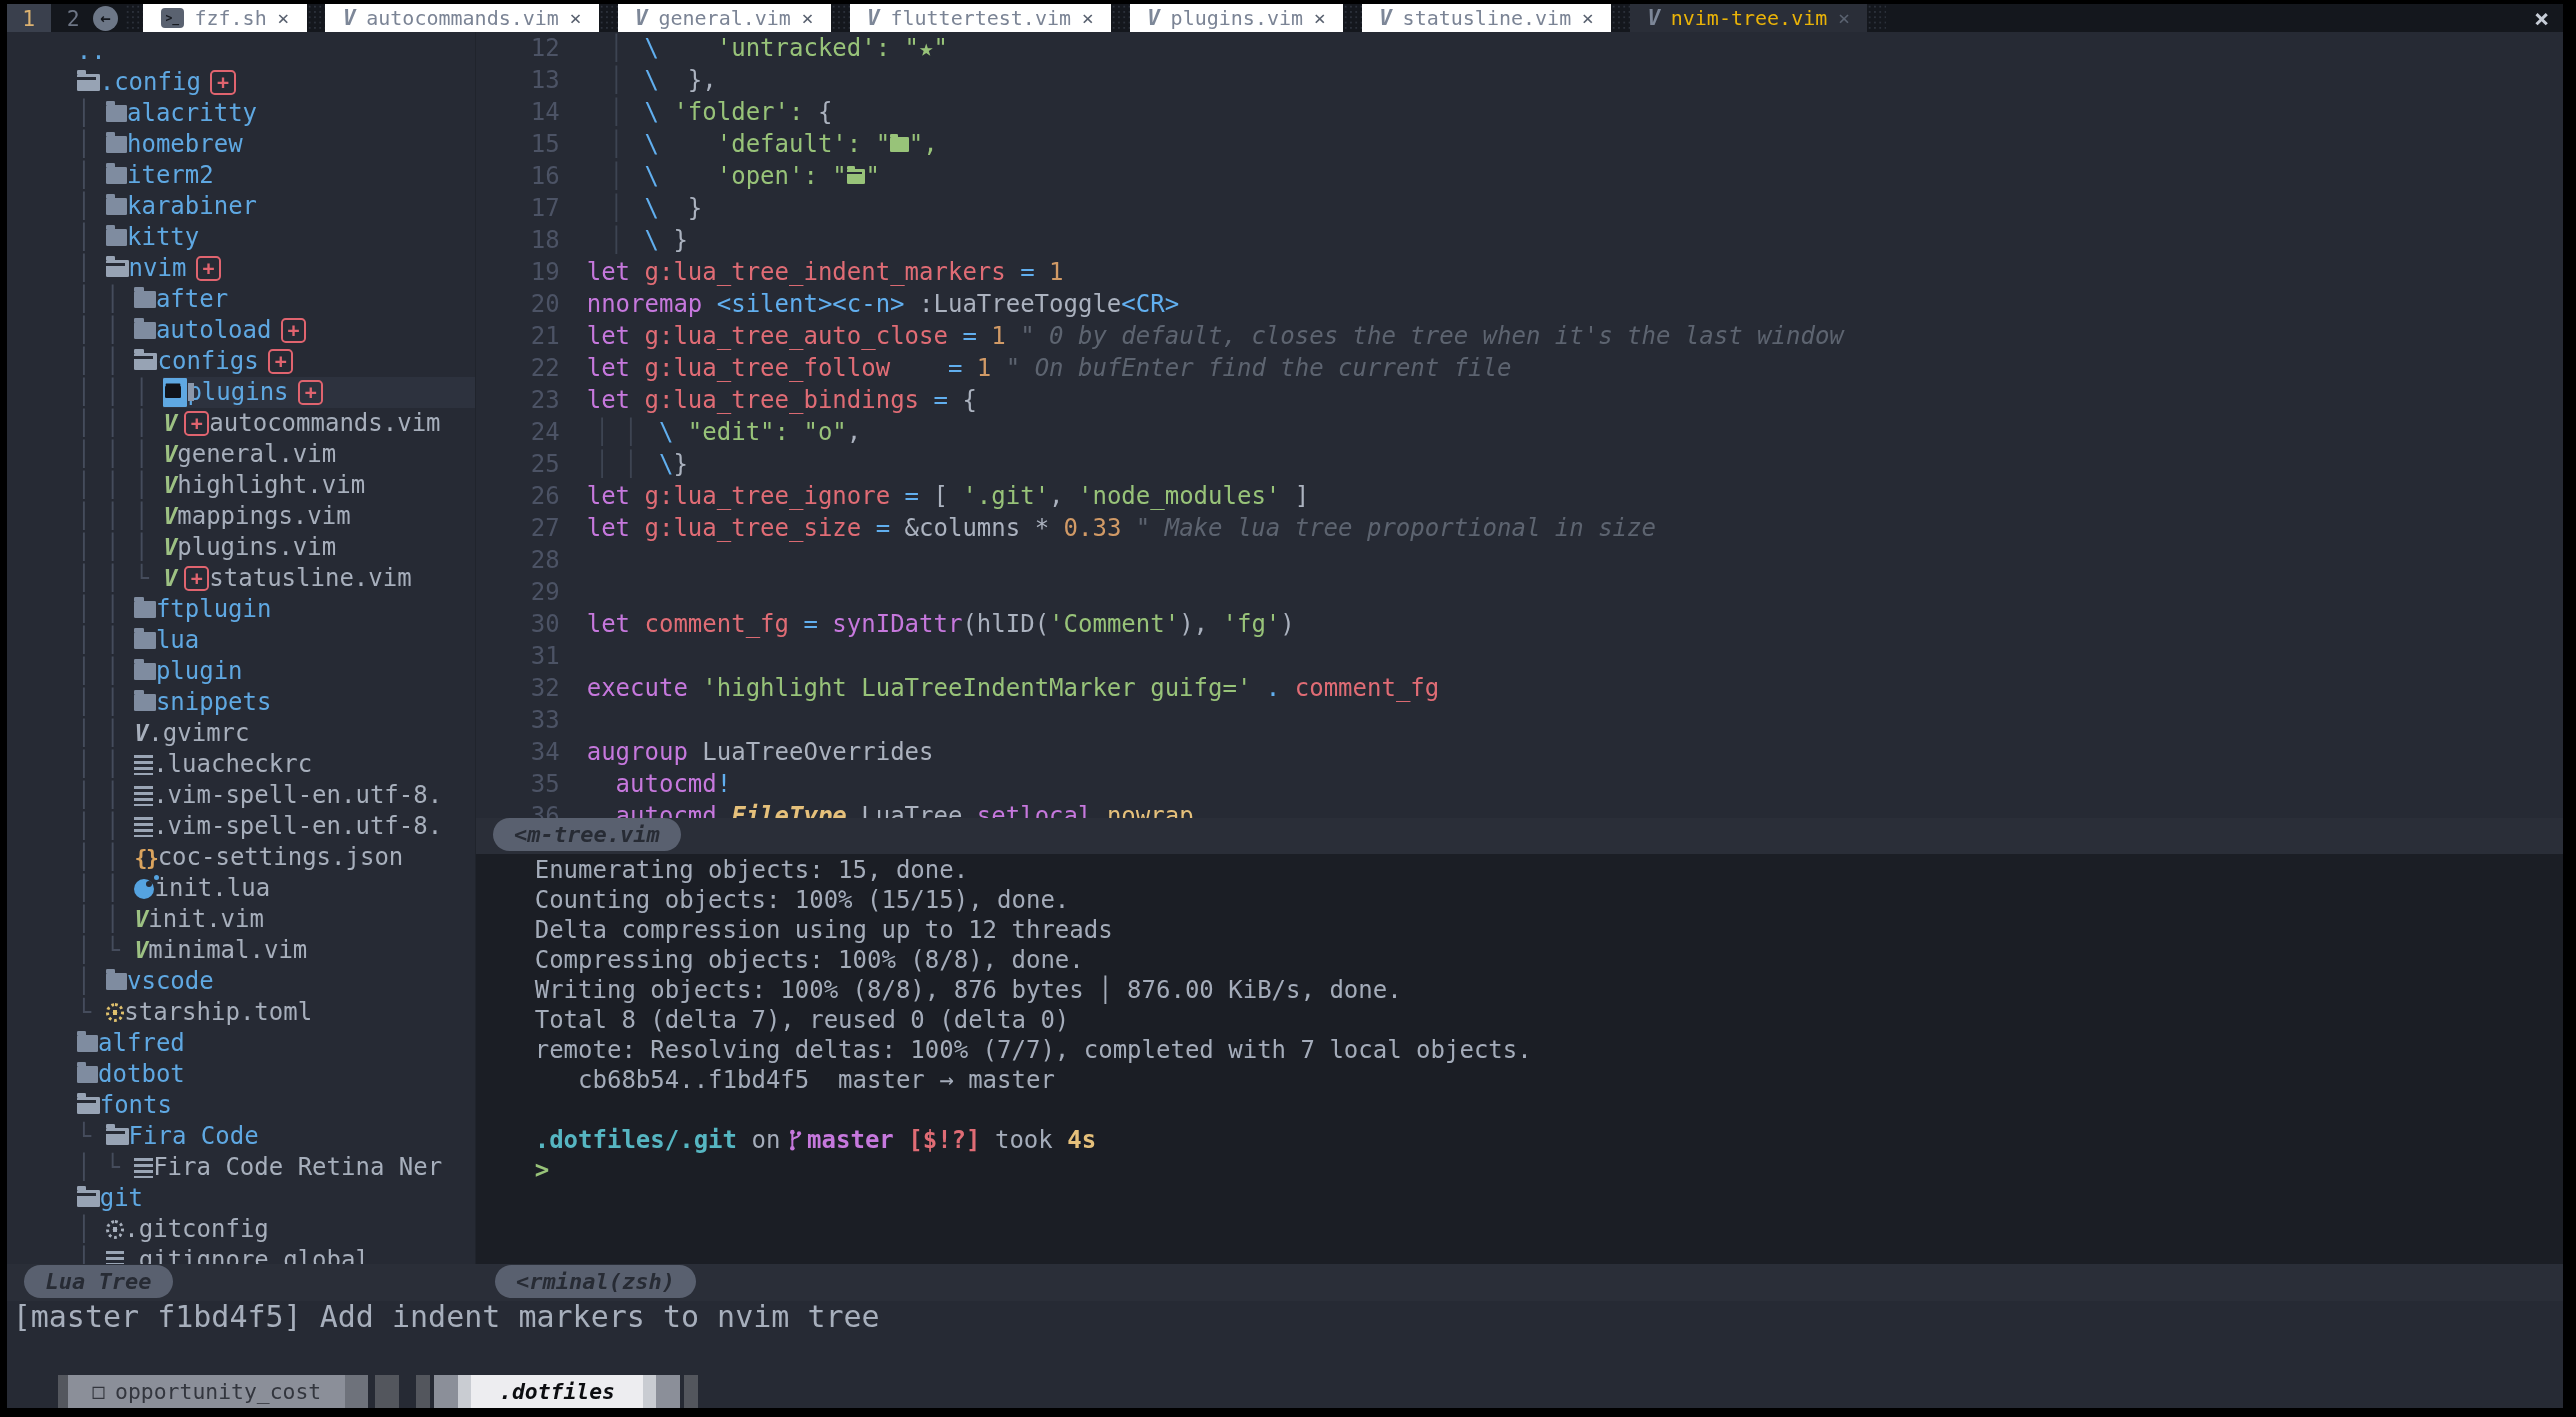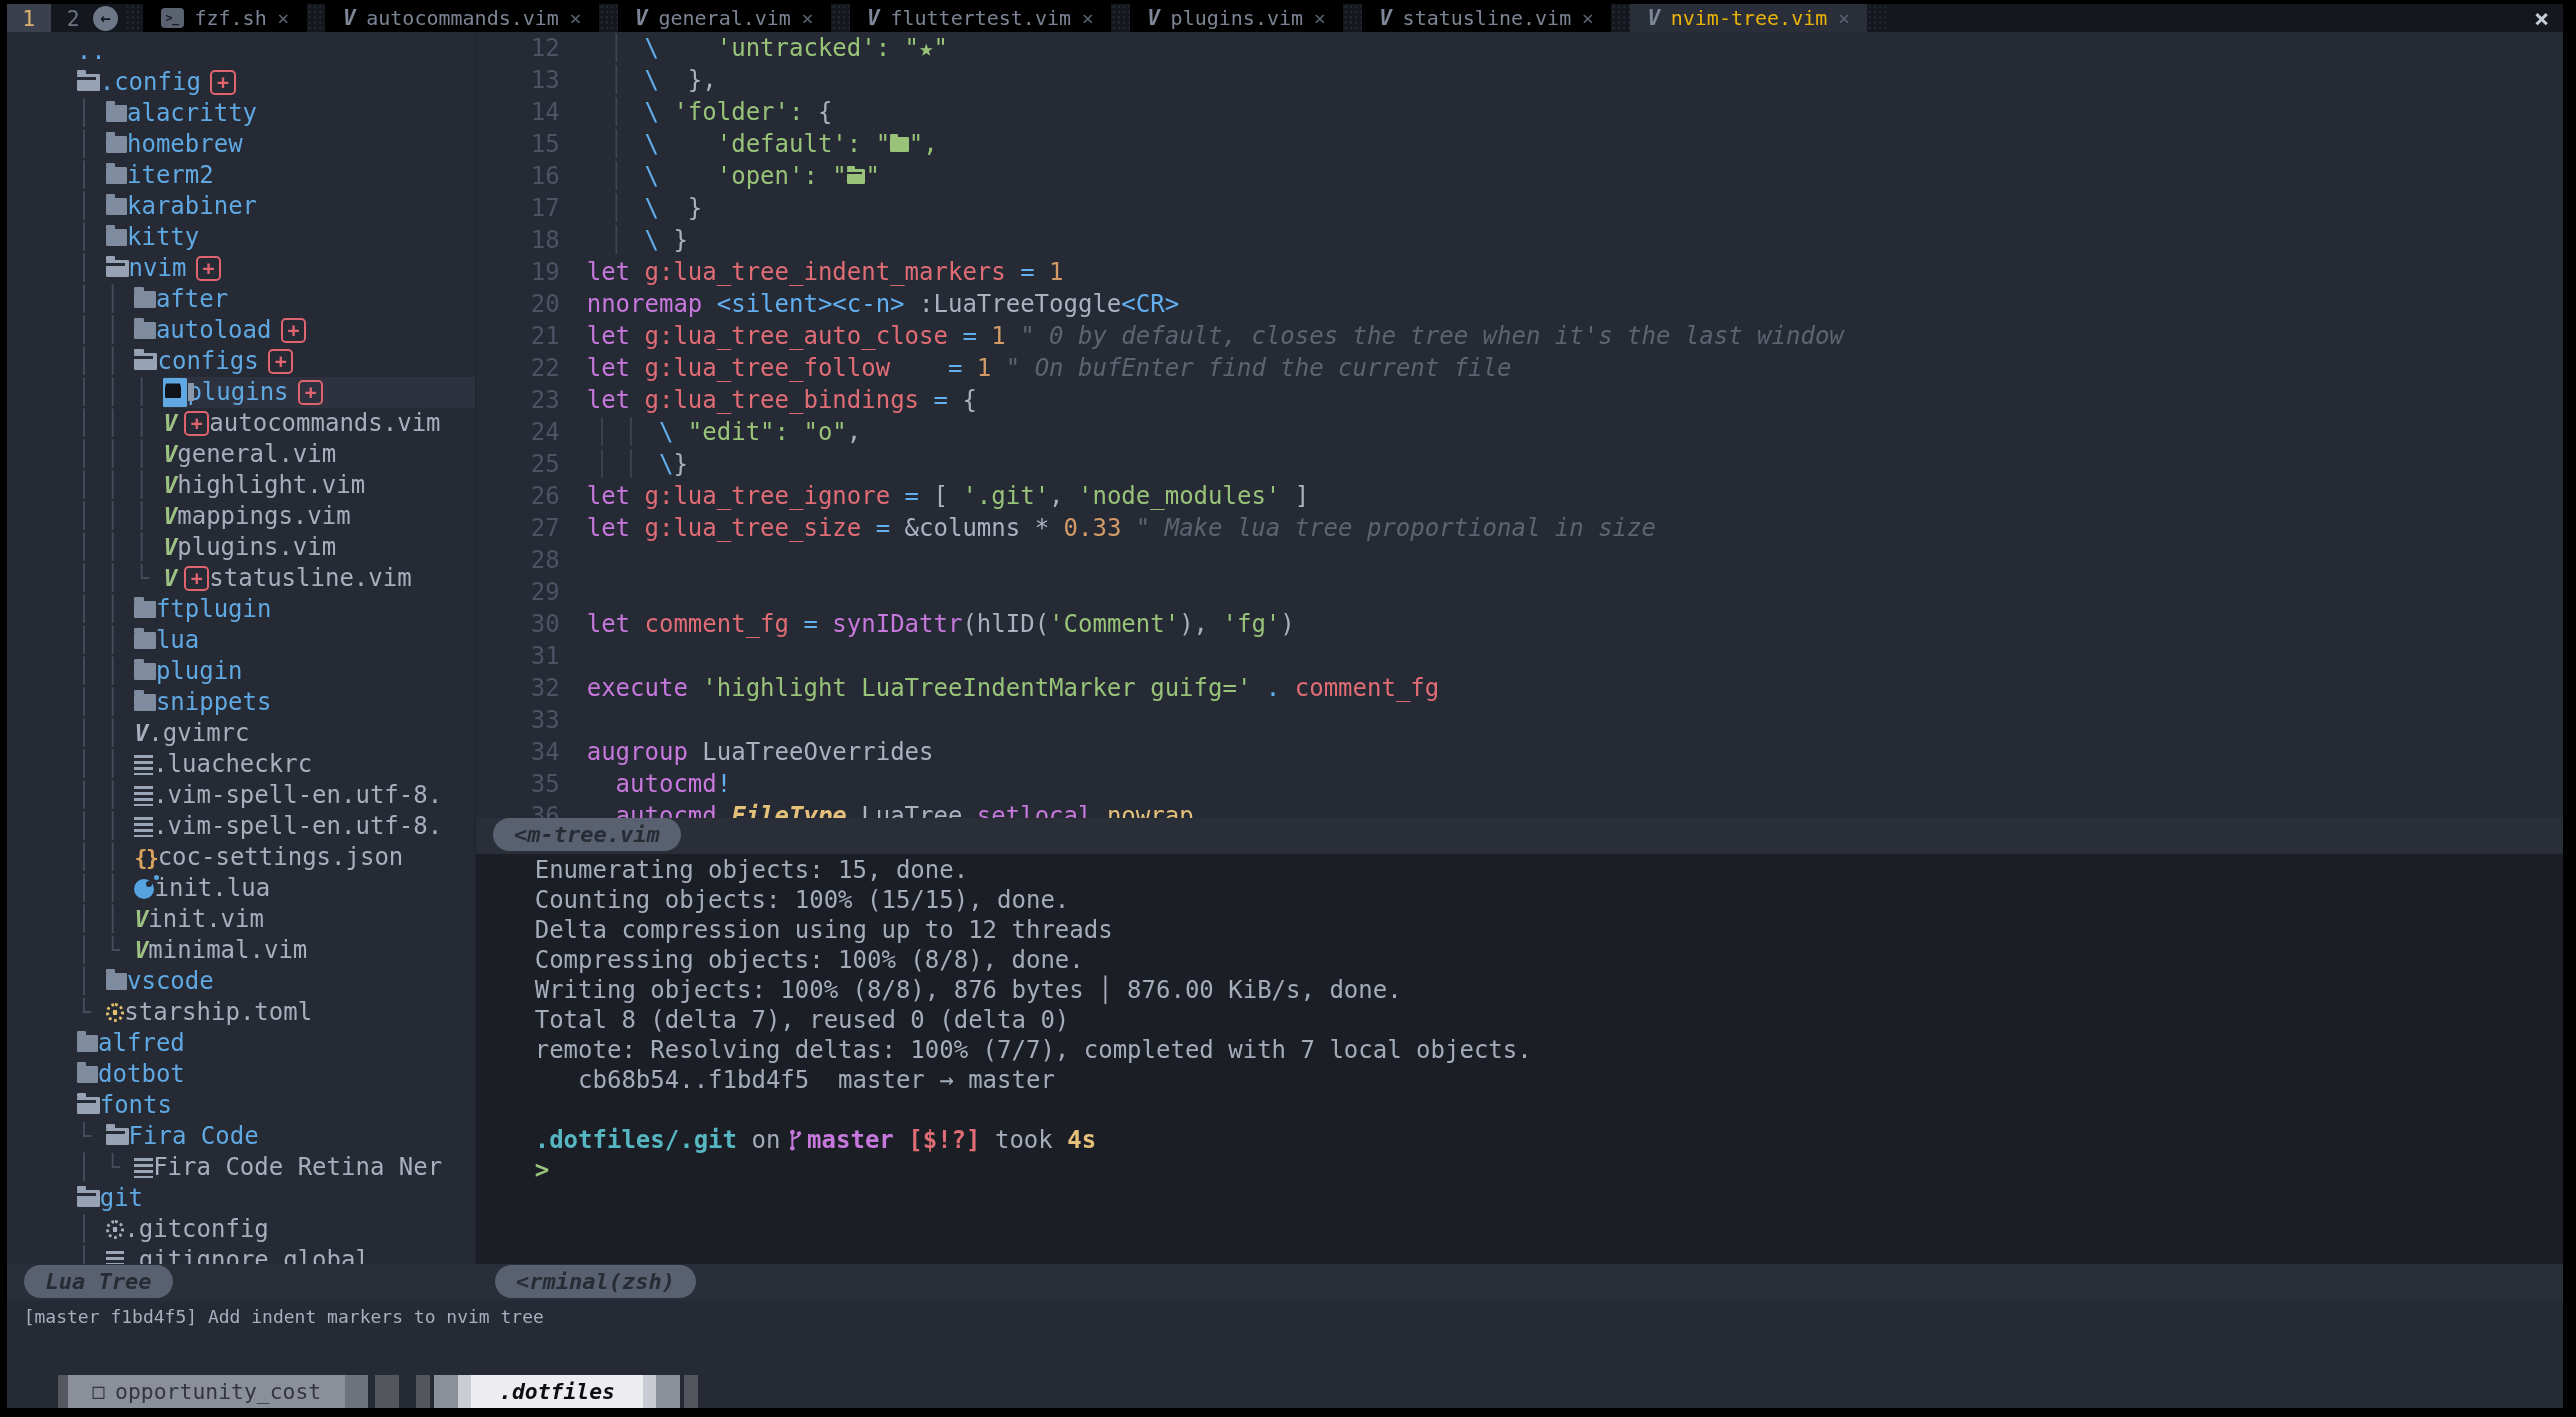--- a/index.html
+++ b/index.html
@@ -6,21 +6,21 @@
   *{box-sizing:border-box;}
   body{width:2576px;height:1417px;position:relative;font-family:"DejaVu Sans Mono","DejaVu Sans",monospace;}
   .screen{position:absolute;left:6.7px;top:4px;right:13.4px;bottom:9.4px;background:#262a34;display:flex;flex-direction:column;overflow:hidden;}
 
   
   .tabbar{height:28px;flex:none;background:#14171d;display:flex;align-items:stretch;overflow:hidden;}
   .pane-num-active{width:44px;background:#3a404d;color:#dcb271;font-size:21.4px;display:grid;place-items:center;flex:none;}
   .pane-num{color:#6d7585;font-size:21.4px;display:grid;place-items:center;margin:0 13.4px 0 16px;flex:none;}
   .ico-back{width:25px;height:25px;border-radius:50%;background:#6d7787;color:#14171d;font-size:17.4px;font-weight:bold;display:grid;place-items:center;align-self:center;flex:none;margin-right:6.7px;}
   .hatch{width:18.7px;flex:none;background-image:radial-gradient(#2b303a 32%,transparent 33%);background-size:5.3px 5.3px;}
-  .tab{display:flex;align-items:center;gap:10.7px;padding:0 17.4px;background:#000000;color:#7b8495;flex:none;cursor:default;}
+  .tab{display:flex;align-items:center;gap:10.7px;padding:0 17.4px;background:#ffffff;color:#7b8495;flex:none;cursor:default;}
   .tab.active{background:#2a2e38;}
   .tab.active .tlabel{color:#eab308;}
   .tlabel{font-size:20px;}
   .tclose{font-size:20px;color:#5a6270;}
   .ico-vimtab{font-weight:bold;font-style:italic;color:#7d8798;font-size:21px;}
   .ico-term{width:23px;height:20px;border-radius:4px;background:#5a6270;display:grid;place-items:center;}
   .ico-term::before{content:">_";color:#171a20;font-size:11.4px;font-weight:bold;}
   .close-all{margin-left:auto;align-self:center;font-size:25.4px;font-weight:bold;color:#c6ccd6;padding:0 13.4px;}
 
   
@@ -82,21 +82,21 @@
   .p-fg{color:#a4acba;}
   .p-mag{color:#c678dd;font-weight:bold;}
   .p-red{color:#e06c75;font-weight:bold;}
   .p-yel{color:#e5c07b;font-weight:bold;}
   .p-green{color:#98c379;font-weight:bold;}
   .branch-ico{display:inline-flex;align-items:center;margin:0 2.7px 0 6.7px;}
 
   
   .statusband{height:37px;flex:none;background:#2a2e38;position:relative;}
   .statusband .pill{top:1.3px;}
-  .msg{height:31px;flex:none;font-size:18px;line-height:31px;color:#a7afbc;padding-left:17px;white-space:pre;}
+  .msg{height:31px;flex:none;font-size:30px;line-height:31px;color:#a7afbc;padding-left:6px;white-space:pre;}
   .gap{flex:none;height:43px;}
   .tmux{height:33px;flex:none;display:flex;align-items:stretch;padding-left:51px;}
   .seg{flex:none;}
   .tmux-w1-main{flex:none;display:flex;align-items:center;background:#8b8f99;color:#33363e;font-size:21.4px;padding:0 24px;white-space:pre;}
   .tmux-w1-main .sq{margin-right:10.7px;font-size:20px;}
   .tmux-w2-main{flex:none;display:flex;align-items:center;background:#ededf0;color:#0c0d10;font-size:21.4px;font-weight:bold;font-style:italic;padding:0 28px;white-space:pre;}
 </style>
 </head>
 <body>
 

